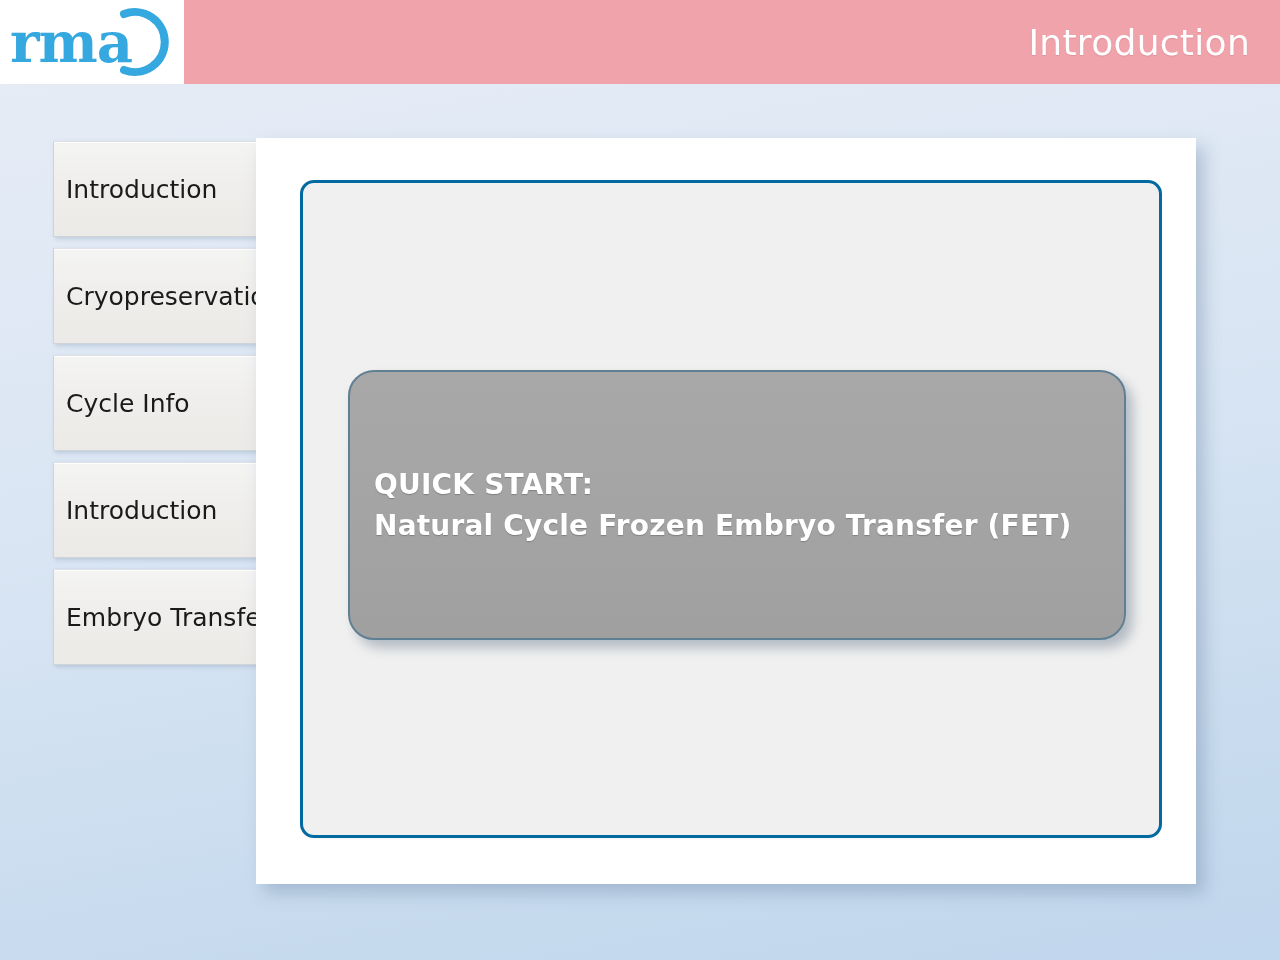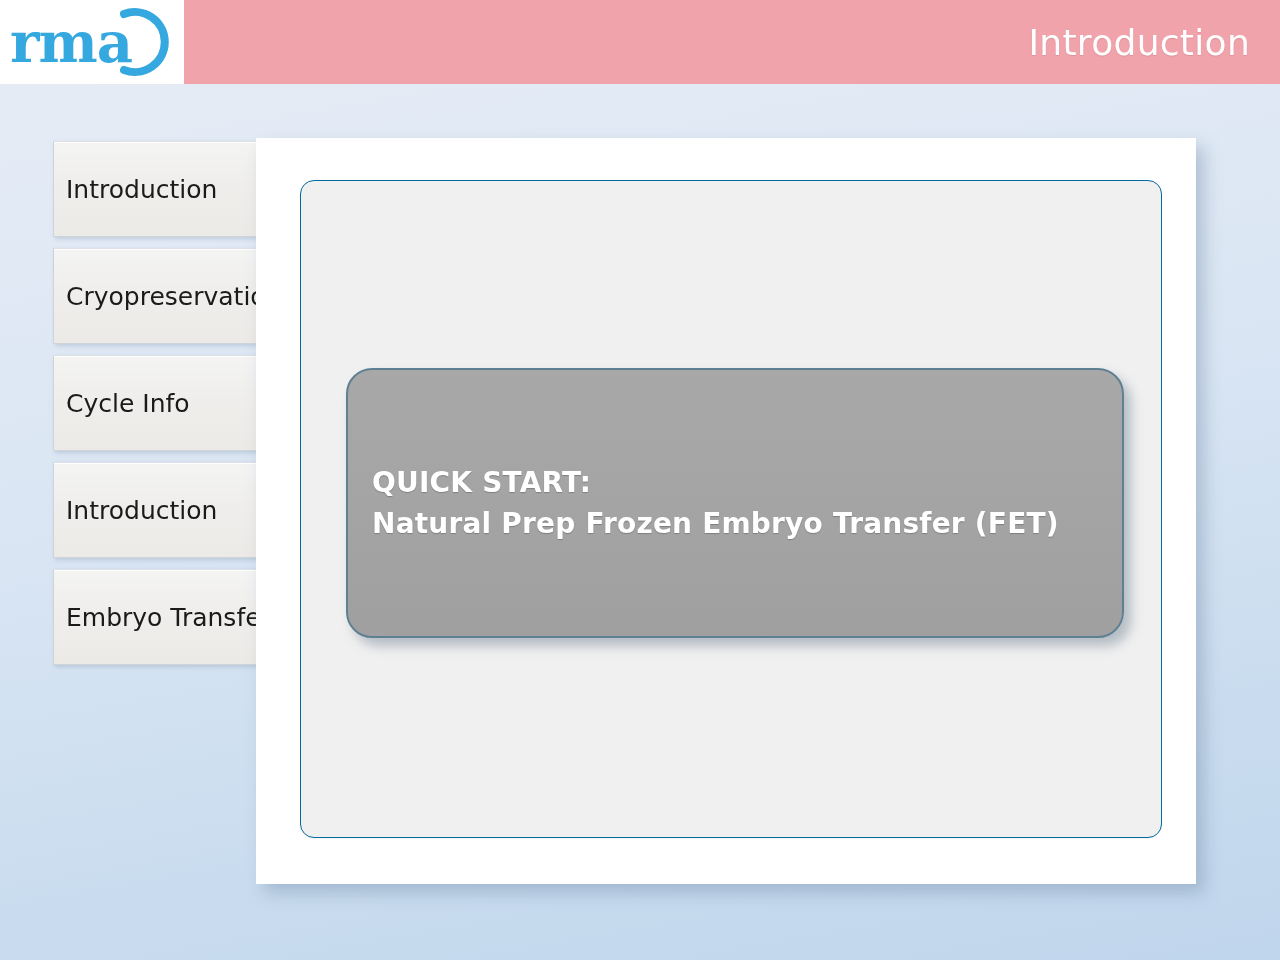--- a/index.html
+++ b/index.html
@@ -115,21 +115,21 @@
     z-index: 2;
   }
 
   #content-card {
     position: absolute;
     left: 44px;
     top: 42px;
     width: 862px;
     height: 658px;
     background: #f0f0f0;
-    border: 1px solid #0369a1;
+    border: 3px solid #0369a1;
     border-radius: 14px;
     box-shadow: 0 1px 2px rgba(0,0,0,0.05);
   }
 
   
   #quickstart-box {
     position: absolute;
     left: 45px;
     top: 187px;
     width: 778px;
@@ -192,17 +192,17 @@
     <span class="nav-item-label">Embryo Transfer</span>
   </div>
 
 </nav>
 
 <main id="content-panel">
   <section id="content-card">
 
     <div id="quickstart-box">
       <div class="quickstart-line">QUICK START:</div>
-      <div class="quickstart-line">Natural Prep Frozen Embryo Transfer (FET)</div>
+      <div class="quickstart-line">Natural Cycle Frozen Embryo Transfer (FET)</div>
     </div>
 
   </section>
 </main>
 
 </body></html>

